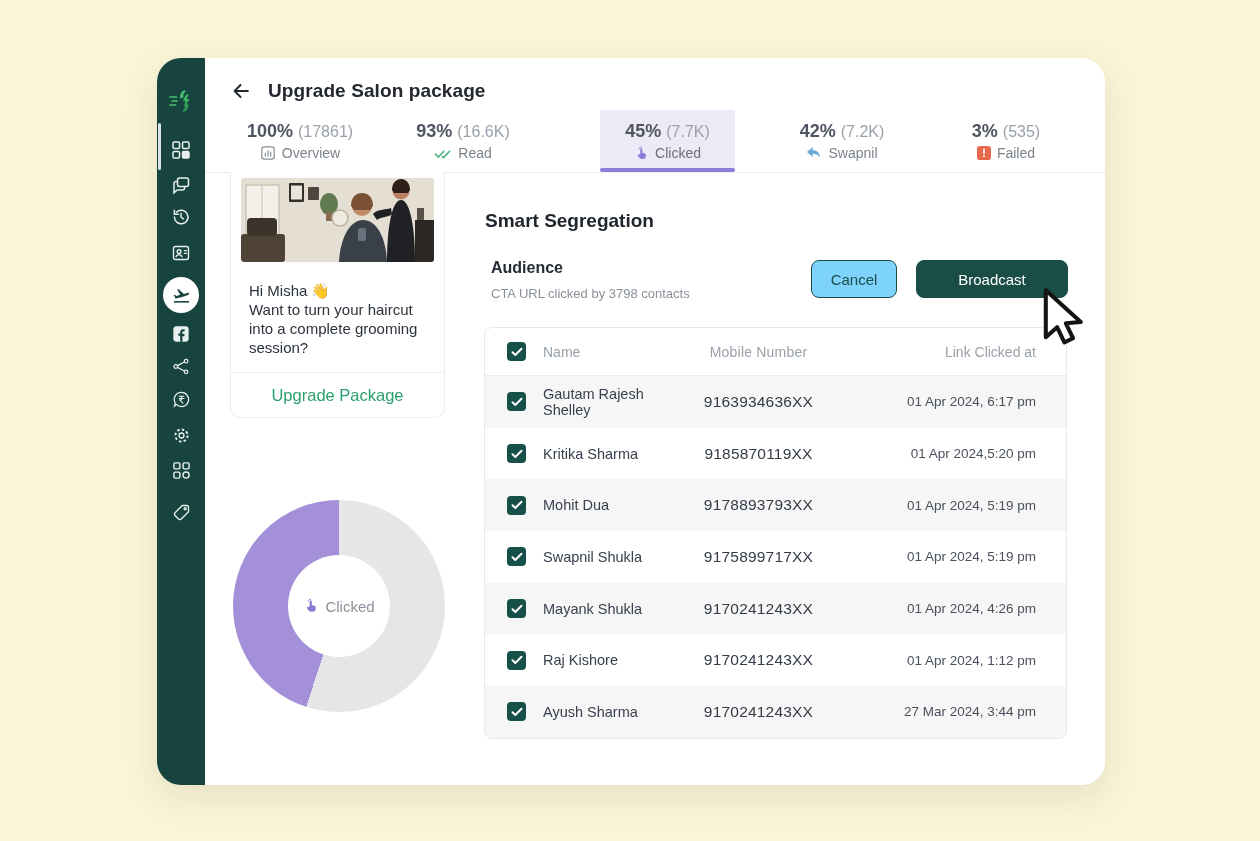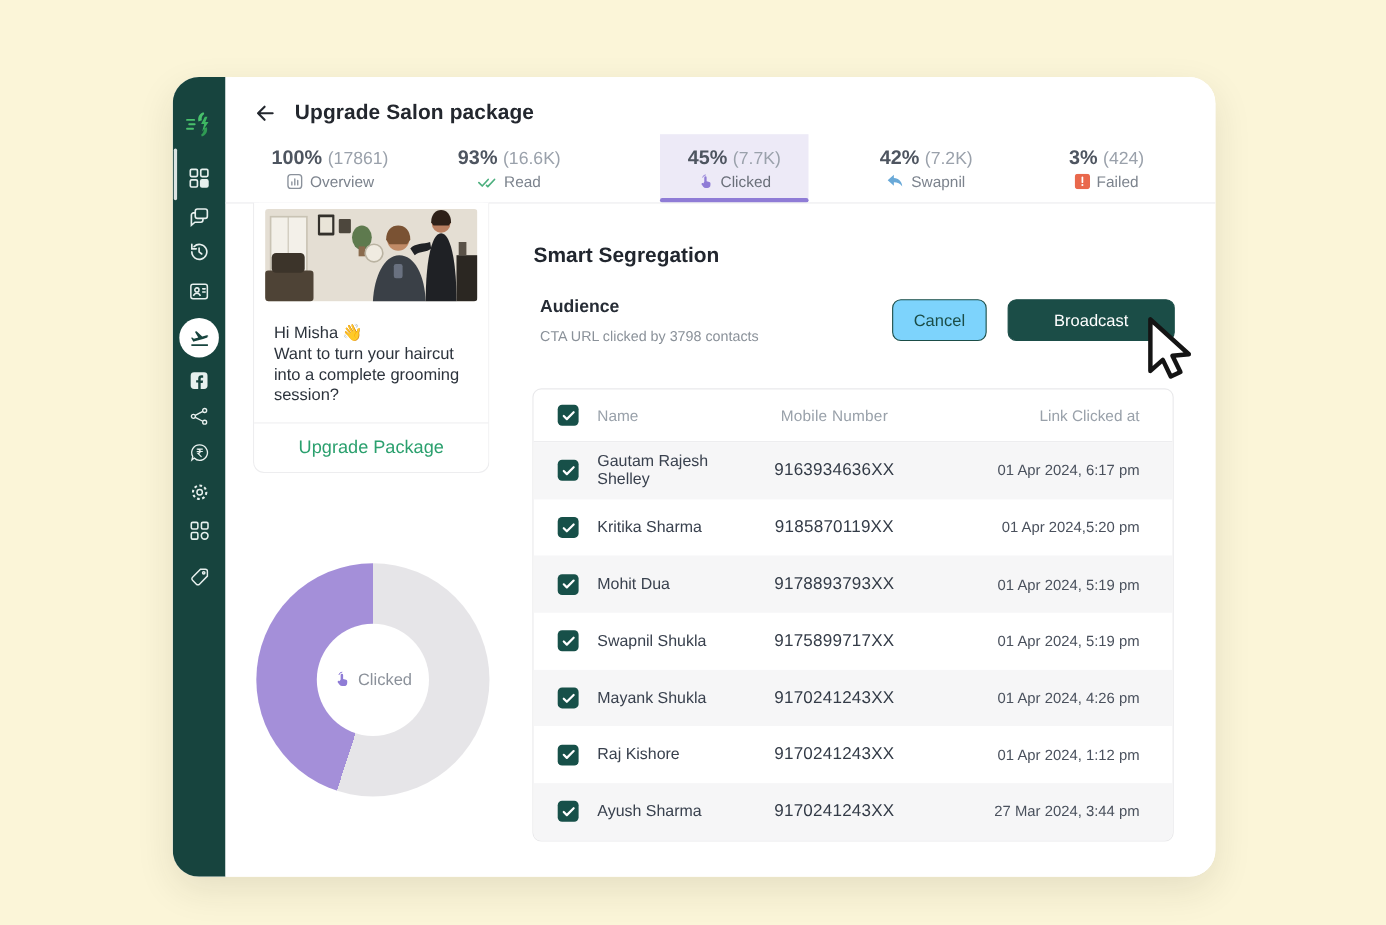--- a/index.html
+++ b/index.html
@@ -4,21 +4,21 @@
 <style>
   * { margin:0; padding:0; box-sizing:border-box; }
   html,body { width:1260px; height:841px; }
   body {
     background:#FBF5D8;
     font-family:"Liberation Sans","DejaVu Sans",sans-serif;
     position:relative; overflow:hidden;
     color:#20252B;
   }
   .window {
-    position:absolute; left:157px; top:70px; width:948px; height:727px;
+    position:absolute; left:157px; top:58px; width:948px; height:727px;
     background:#fff; border-radius:24px;
     box-shadow:0 12px 34px rgba(40,40,20,.10);
     display:flex; overflow:hidden;
   }
   
   .sidebar {
     width:48px; background:#17443E; position:relative; flex:0 0 48px;
     color:#E7F0EE;
   }
   .side-icon { position:absolute; left:0; width:48px; display:flex; justify-content:center; cursor:pointer; }
@@ -59,21 +59,21 @@
   .donut-hole { position:absolute; left:50%; top:50%; width:102px; height:102px; transform:translate(-50%,-50%); border-radius:50%; background:#fff; display:flex; align-items:center; justify-content:center; gap:6px; }
   .donut-hole .dlabel { font-size:15px; color:#8B919A; }
   
   .seg-title { position:absolute; left:280px; top:152px; font-size:19px; font-weight:700; color:#21262E; }
   .aud-label { position:absolute; left:286px; top:201px; font-size:16px; font-weight:700; color:#262C35; }
   .aud-sub { position:absolute; left:286px; top:228px; font-size:13px; color:#8A9199; }
   .btn { position:absolute; top:202px; height:38px; border-radius:8px; display:flex; align-items:center; justify-content:center; font-size:15px; cursor:pointer; }
   .btn-cancel { left:606px; width:86px; background:#7dd3fc; border:1.5px solid #1B4D47; color:#1B4D47; }
   .btn-broadcast { left:711px; width:152px; background:#1B4D47; border:1.5px solid #1B4D47; color:#fff; }
   
-  .aud-table { position:absolute; left:279px; top:269px; width:583px; border:1px solid #E9E9EB; border-radius:8px; overflow:hidden; background:#fff;margin-top:14px; }
+  .aud-table { position:absolute; left:279px; top:269px; width:583px; border:1px solid #E9E9EB; border-radius:8px; overflow:hidden; background:#fff; }
   .t-row { display:grid; grid-template-columns:36px 150px 1fr 212px; align-items:center; height:51.7px; padding:0 30px 0 22px; }
   .t-head { height:48px; border-bottom:1px solid #ECECEE; }
   .t-head .c-name,.t-head .c-mob,.t-head .c-date { color:#99A1AA; font-size:14px; font-weight:400; }
   .t-row.alt { background:#F6F6F7; }
   .c-name { font-size:14.5px; color:#39414E; }
   .c-mob { text-align:center; font-size:15.5px; color:#333B47; letter-spacing:.2px; }
   .c-date { text-align:right; font-size:13.5px; color:#4A515D; }
   .cbox { width:19px; height:19px; border-radius:4px; background:#175049; display:flex; align-items:center; justify-content:center; cursor:pointer; }
   
   .cursor { position:absolute; left:1036px; top:286px; width:58px; height:64px; pointer-events:none; z-index:50; }
@@ -219,21 +219,21 @@
       <div class="tab" style="left:572px; width:130px;">
         <div class="stat"><b>42%</b> <span class="cnt">(7.2K)</span></div>
         <div class="lbl">
           <svg width="16" height="14" viewBox="0 0 20 18" fill="#69A9D8">
             <path d="M8.2 1.2L1 7.6l7.2 6.4V9.9c4.4 0 7.4 1.5 9.8 4.9-.5-5.9-4-9.3-9.8-9.8z"></path>
           </svg>
           <span>Swapnil</span>
         </div>
       </div>
       <div class="tab" style="left:736px; width:130px;">
-        <div class="stat"><b>3%</b> <span class="cnt">(424)</span></div>
+        <div class="stat"><b>3%</b> <span class="cnt">(535)</span></div>
         <div class="lbl">
           <svg width="14" height="14" viewBox="0 0 18 18">
             <rect width="18" height="18" rx="4" fill="#E9684C"></rect>
             <path d="M9 4.2v5.6" stroke="#fff" stroke-width="2" stroke-linecap="round"></path>
             <circle cx="9" cy="13.1" r="1.25" fill="#fff"></circle>
           </svg>
           <span>Failed</span>
         </div>
       </div>
     </div>

